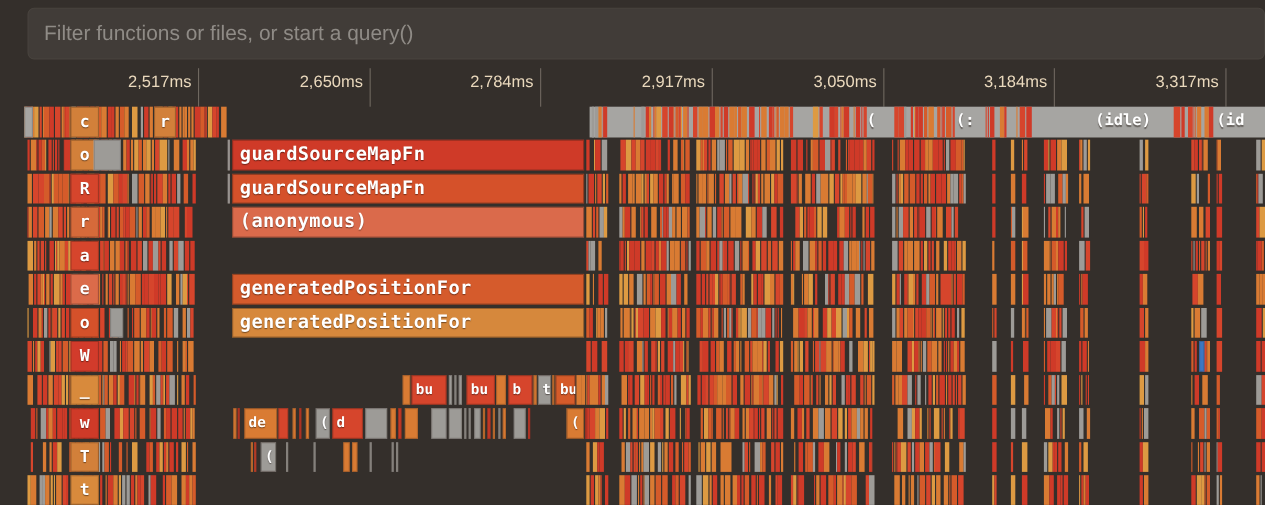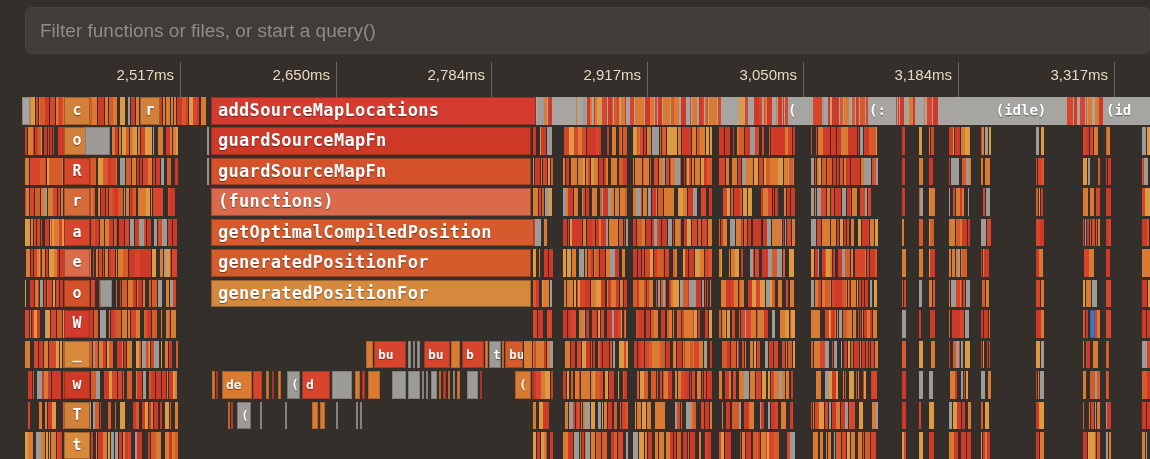--- a/index.html
+++ b/index.html
@@ -199,21 +199,20 @@
       <div class="fr stripe" style="left: 1080px; width: 4px; background: rgb(214, 69, 44);"></div>
       <div class="fr stripe" style="left: 1084px; width: 1px; background: rgb(214, 69, 44);"></div>
       <div class="fr stripe" style="left: 1086px; width: 1px; background: rgb(213, 91, 42);"></div>
       <div class="fr stripe" style="left: 1088px; width: 1px; background: rgb(217, 123, 51);"></div>
       <div class="fr stripe" style="left: 1089px; width: 3px; background: rgb(217, 123, 51);"></div>
       <div class="fr stripe" style="left: 1095px; width: 4px; background: rgb(217, 123, 51);"></div>
       <div class="fr stripe" style="left: 1099px; width: 4px; background: rgb(207, 58, 40);"></div>
       <div class="fr plain" style="left: 22px; width: 8px; background: rgb(166, 165, 162);"></div>
       <div class="fr letter fl" style="left: 64px; width: 26px; background: rgb(210, 128, 58);">c</div>
       <div class="fr letter fl" style="left: 140px; width: 20px; background: rgb(210, 128, 58);">r</div>
-      <div class="fr main fl" style="left: 211px; width: 325px; background: rgb(214, 59, 48);">addSourceMapLocations</div>
       <div class="idle-label" style="left: 788px; width: 25px;">(</div>
       <div class="idle-label" style="left: 869px; width: 27px;">(:</div>
       <div class="idle-label center" style="left: 975px; width: 92px;">(idle)</div>
       <div class="idle-label" style="left: 1106px; width: 44px;">(id</div>
     </div>
     <div class="frow" style="top: 127.45px; height: 27.5px;">
       <div class="fr stripe" style="left: 25px; width: 2px; background: rgb(207, 58, 40);"></div>
       <div class="fr stripe" style="left: 28px; width: 5px; background: rgb(217, 123, 51);"></div>
       <div class="fr stripe" style="left: 33px; width: 1px; background: rgb(207, 58, 40);"></div>
       <div class="fr stripe" style="left: 35px; width: 3px; background: rgb(207, 58, 40);"></div>
@@ -633,21 +632,21 @@
       <div class="fr stripe" style="left: 1036px; width: 2px; background: rgb(213, 91, 42);"></div>
       <div class="fr stripe" style="left: 1039px; width: 1px; background: rgb(221, 154, 66);"></div>
       <div class="fr stripe" style="left: 1041px; width: 2px; background: rgb(207, 58, 40);"></div>
       <div class="fr stripe" style="left: 1083px; width: 5px; background: rgb(217, 123, 51);"></div>
       <div class="fr stripe" style="left: 1090px; width: 4px; background: rgb(217, 123, 51);"></div>
       <div class="fr stripe" style="left: 1096px; width: 4px; background: rgb(214, 69, 44);"></div>
       <div class="fr stripe" style="left: 1106px; width: 5px; background: rgb(207, 58, 40);"></div>
       <div class="fr stripe" style="left: 1142px; width: 3px; background: rgb(214, 69, 44);"></div>
       <div class="fr stripe" style="left: 1145px; width: 5px; background: rgb(221, 154, 66);"></div>
       <div class="fr letter fl" style="left: 64px; width: 26px; background: rgb(214, 106, 58);">r</div>
-      <div class="fr main fl" style="left: 211px; width: 320px; background: rgb(218, 106, 75);">(functions)</div>
+      <div class="fr main fl" style="left: 211px; width: 320px; background: rgb(218, 106, 75);">(anonymous)</div>
     </div>
     <div class="frow" style="top: 218.8px; height: 27.5px;">
       <div class="fr stripe" style="left: 25px; width: 5px; background: rgb(221, 154, 66);"></div>
       <div class="fr stripe" style="left: 31px; width: 2px; background: rgb(217, 123, 51);"></div>
       <div class="fr stripe" style="left: 34px; width: 2px; background: rgb(214, 69, 44);"></div>
       <div class="fr stripe" style="left: 37px; width: 3px; background: rgb(214, 69, 44);"></div>
       <div class="fr stripe" style="left: 41px; width: 1px; background: rgb(214, 69, 44);"></div>
       <div class="fr stripe" style="left: 45px; width: 4px; background: rgb(207, 58, 40);"></div>
       <div class="fr stripe" style="left: 50px; width: 1px; background: rgb(221, 154, 66);"></div>
       <div class="fr stripe" style="left: 51px; width: 1px; background: rgb(214, 69, 44);"></div>
@@ -781,21 +780,20 @@
       <div class="fr stripe" style="left: 1090px; width: 1px; background: rgb(213, 91, 42);"></div>
       <div class="fr stripe" style="left: 1092px; width: 3px; background: rgb(214, 69, 44);"></div>
       <div class="fr stripe" style="left: 1096px; width: 1px; background: rgb(213, 91, 42);"></div>
       <div class="fr stripe" style="left: 1098px; width: 2px; background: rgb(217, 123, 51);"></div>
       <div class="fr stripe" style="left: 1106px; width: 3px; background: rgb(207, 58, 40);"></div>
       <div class="fr stripe" style="left: 1109px; width: 2px; background: rgb(214, 69, 44);"></div>
       <div class="fr stripe" style="left: 1142px; width: 1px; background: rgb(207, 58, 40);"></div>
       <div class="fr stripe" style="left: 1143px; width: 4px; background: rgb(207, 58, 40);"></div>
       <div class="fr stripe" style="left: 1147px; width: 2px; background: rgb(213, 91, 42);"></div>
       <div class="fr letter fl" style="left: 64px; width: 26px; background: rgb(214, 69, 44);">a</div>
-      <div class="fr main fl" style="left: 211px; width: 323px; background: rgb(213, 91, 45);">getOptimalCompiledPosition</div>
     </div>
     <div class="frow" style="top: 249.25px; height: 27.5px;">
       <div class="fr stripe" style="left: 26px; width: 4px; background: rgb(217, 123, 51);"></div>
       <div class="fr stripe" style="left: 31px; width: 2px; background: rgb(207, 58, 40);"></div>
       <div class="fr stripe" style="left: 34px; width: 3px; background: rgb(214, 69, 44);"></div>
       <div class="fr stripe" style="left: 37px; width: 2px; background: rgb(217, 123, 51);"></div>
       <div class="fr stripe" style="left: 39px; width: 1px; background: rgb(221, 154, 66);"></div>
       <div class="fr stripe" style="left: 40px; width: 1px; background: rgb(207, 58, 40);"></div>
       <div class="fr stripe" style="left: 42px; width: 3px; background: rgb(217, 123, 51);"></div>
       <div class="fr stripe" style="left: 46px; width: 2px; background: rgb(207, 58, 40);"></div>

